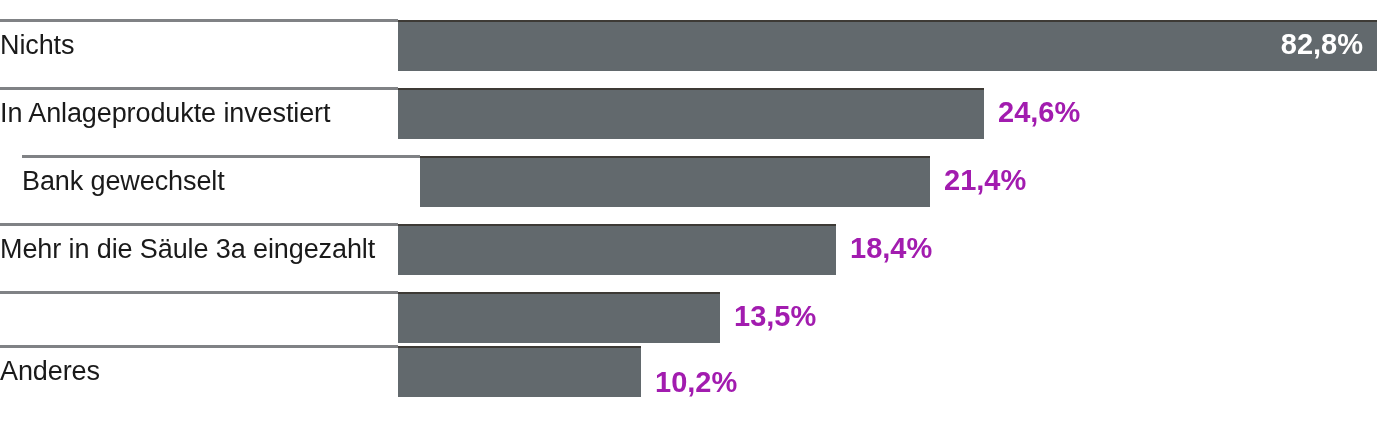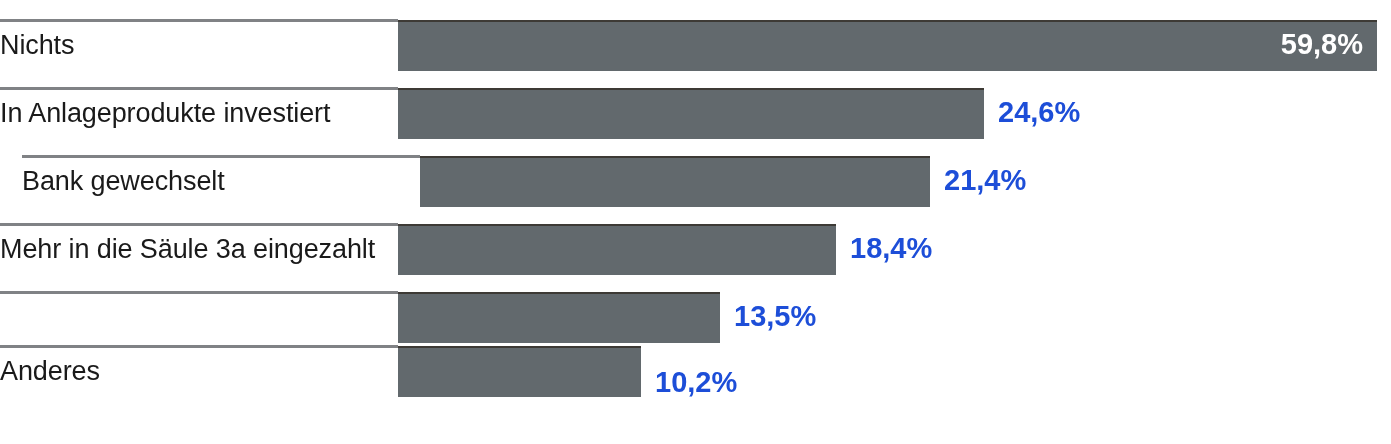--- a/index.html
+++ b/index.html
@@ -67,34 +67,34 @@
     line-height: 49px;
     font-size: 29px;
     font-weight: bold;
     white-space: nowrap;
   }
   .bar-value.inside {
     color: #ffffff;
     text-align: right;
   }
   .bar-value.outside {
-    color: #1d4ed8;
+    color: #a21caf;
     text-align: right;
   }
 </style>
 </head>
 <body>
 
 <div id="chart">
     <div class="row" style="top: 19px;">
       <div class="row-rule"></div>
       <div class="row-label">Nichts</div>
       <div class="bar-track">
         <div class="bar" style="width: 979px;"></div>
-        <div class="bar-value inside" style="left: 0px; width: 965px;">59,8%</div>
+        <div class="bar-value inside" style="left: 0px; width: 965px;">82,8%</div>
       </div>
     </div>
     <div class="row" style="top: 87px;">
       <div class="row-rule"></div>
       <div class="row-label">In Anlageprodukte investiert</div>
       <div class="bar-track">
         <div class="bar" style="width: 586px;"></div>
         <div class="bar-value outside" style="left: 600px;">24,6%</div>
       </div>
     </div>

